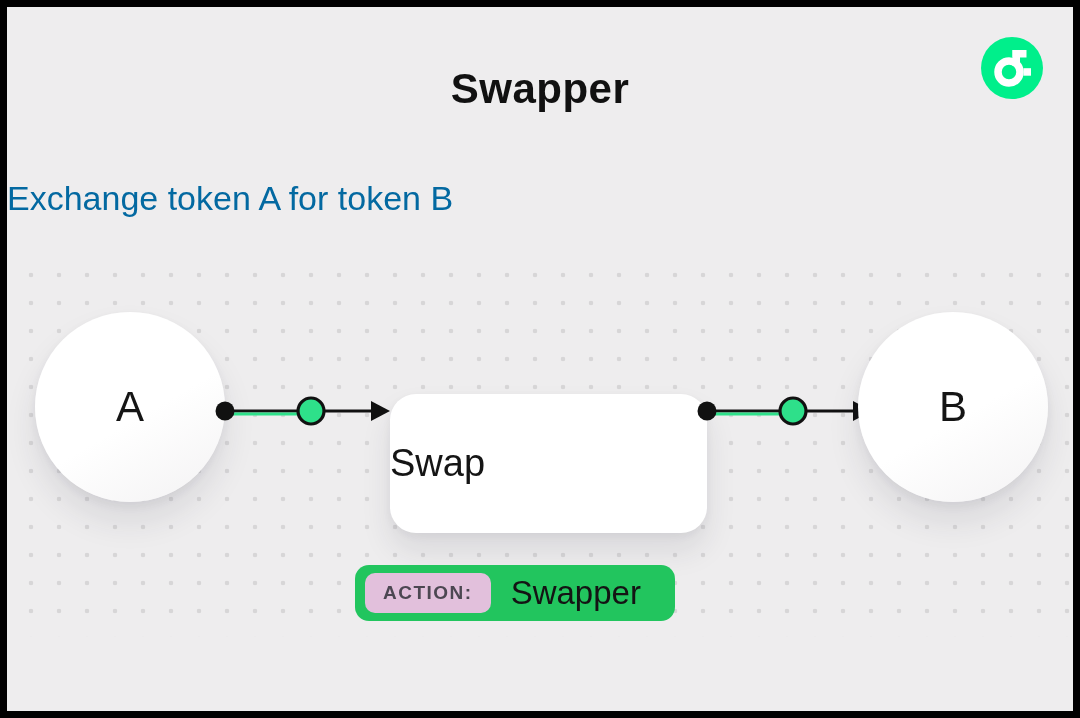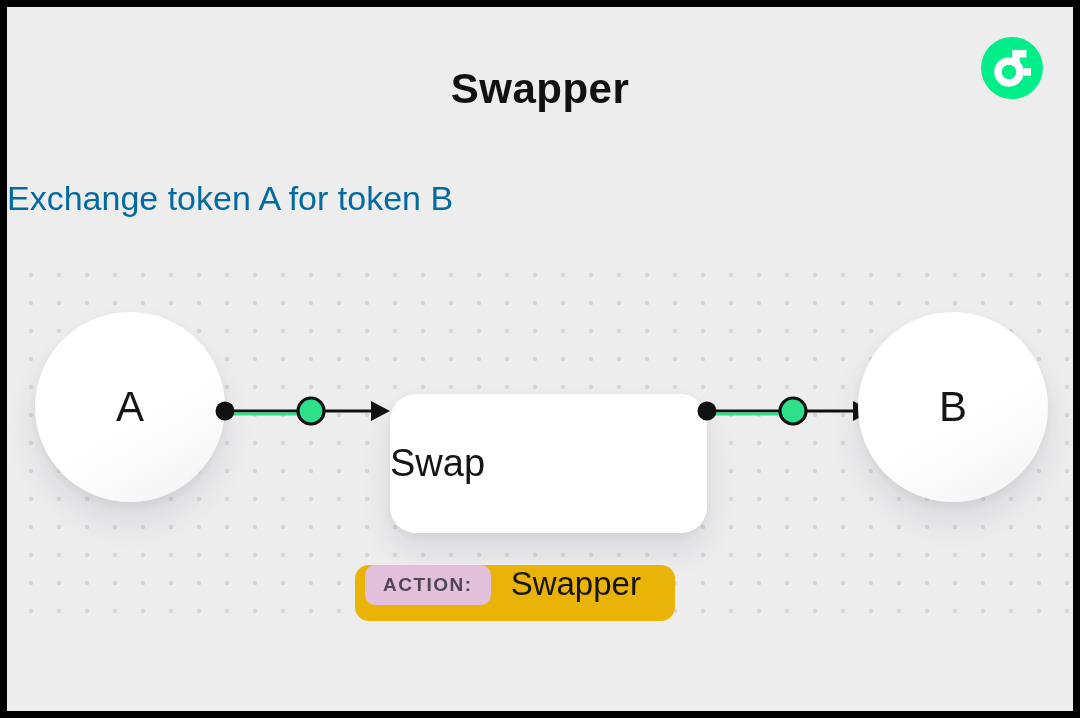--- a/index.html
+++ b/index.html
@@ -40,22 +40,22 @@
   .swap-box{
     position:absolute;left:383px;top:339px;width:317px;height:139px;
     background:#fff;border-radius:26px;
     box-shadow:0 18px 30px rgba(40,40,60,.10), 0 3px 8px rgba(40,40,60,.05);
     display:flex;align-items:center;
     font-size:38px;color:#151515;margin-top:48px;
   }
   .connector{position:absolute;overflow:visible;}
   .action-badge{
     position:absolute;left:348px;top:558px;height:56px;
-    background:#eab308;border-radius:14px;
-    display:inline-flex;align-items:flex-start;padding:0 8px;
+    background:#22c55e;border-radius:14px;
+    display:inline-flex;align-items:center;padding:0 8px;
   }
   .action-label{
     background:#e2c0dc;border-radius:10px;padding:9px 18px;margin:0 6px 0 2px;
     font-size:19px;font-weight:700;letter-spacing:1.5px;color:#4c4752;
   }
   .action-value{
     font-size:33px;color:#141414;padding:0 26px 0 14px;
   }
 </style>
 </head>

